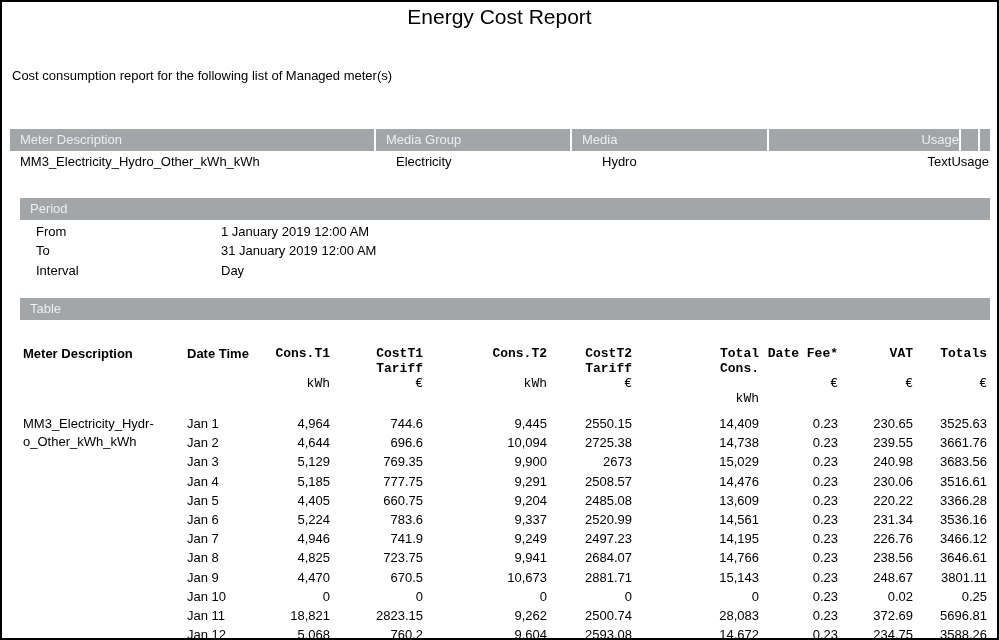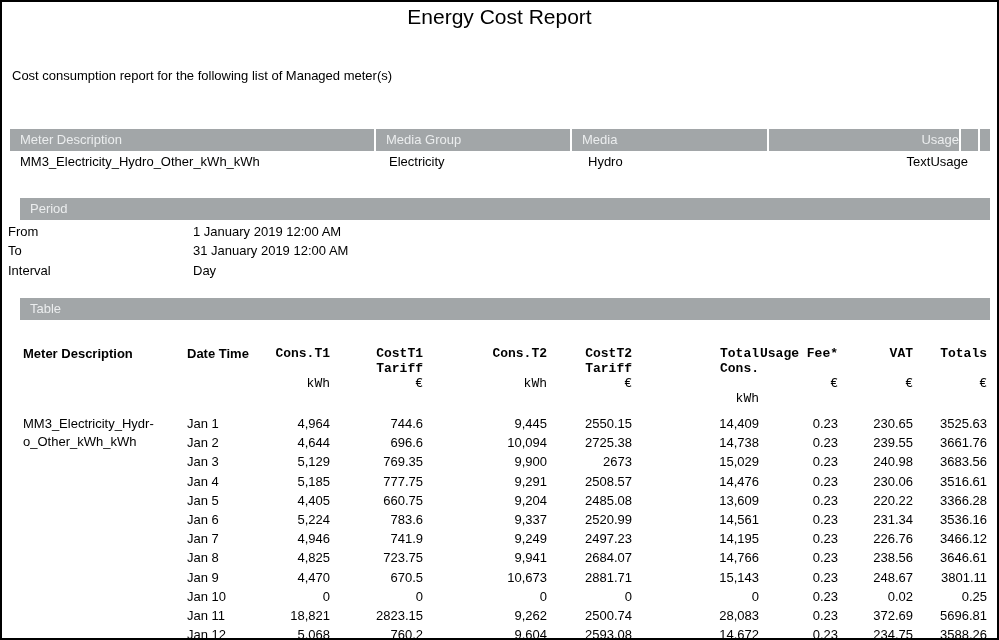--- a/index.html
+++ b/index.html
@@ -45,26 +45,26 @@
   .bar-cell.nopad{padding-left:0;}
   .meter-bar{top:127px;}
   .period-bar{top:196px;}
   .table-bar{top:296px;}
   .bw1{width:364px;} .bw2{width:194px;} .bw3{width:195px;} .bw4{width:190px;text-align:right;}
   .bw5{width:17px;} .bw6{width:10px;}
   .wfull{width:980px;margin-left:10px;}
   
   .meter-row{
     position:absolute;top:150px;left:8px;width:980px;height:20px;
-    display:flex;gap:5px;line-height:20px;
+    display:flex;gap:12px;line-height:20px;
   }
   .mr-cell{padding-left:10px;box-sizing:border-box;white-space:nowrap;overflow:hidden;}
   
   .period-rows{
-    position:absolute;top:220px;left:6px;
+    position:absolute;top:220px;left:34px;
     line-height:19.3px;
   }
   .p-label{display:inline-block;width:185px;}
   
   .cost-table{
     position:absolute;top:344px;left:10px;
     width:975px;
     border-collapse:collapse;
     table-layout:fixed;
     font-size:13px;
@@ -180,21 +180,21 @@
           <div class="h-unit">€</div>
           <div class="h-unit"></div>
         </th>
         <th class="col-right">
           <div class="h-label">Total
 Cons.</div>
           <div class="h-unit"></div>
           <div class="h-unit">kWh</div>
         </th>
         <th class="col-right">
-          <div class="h-label">Usage Fee*</div>
+          <div class="h-label">Date Fee*</div>
           <div class="h-unit">€</div>
           <div class="h-unit"></div>
         </th>
         <th class="col-right">
           <div class="h-label">VAT</div>
           <div class="h-unit">€</div>
           <div class="h-unit"></div>
         </th>
         <th class="col-right">
           <div class="h-label">Totals</div>

